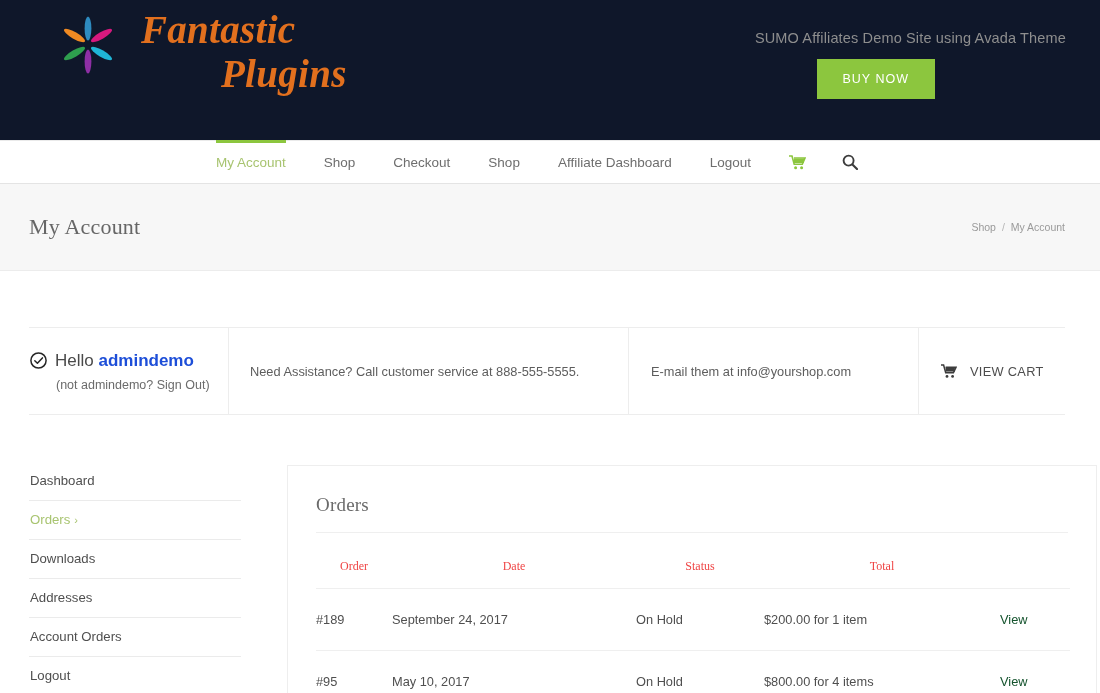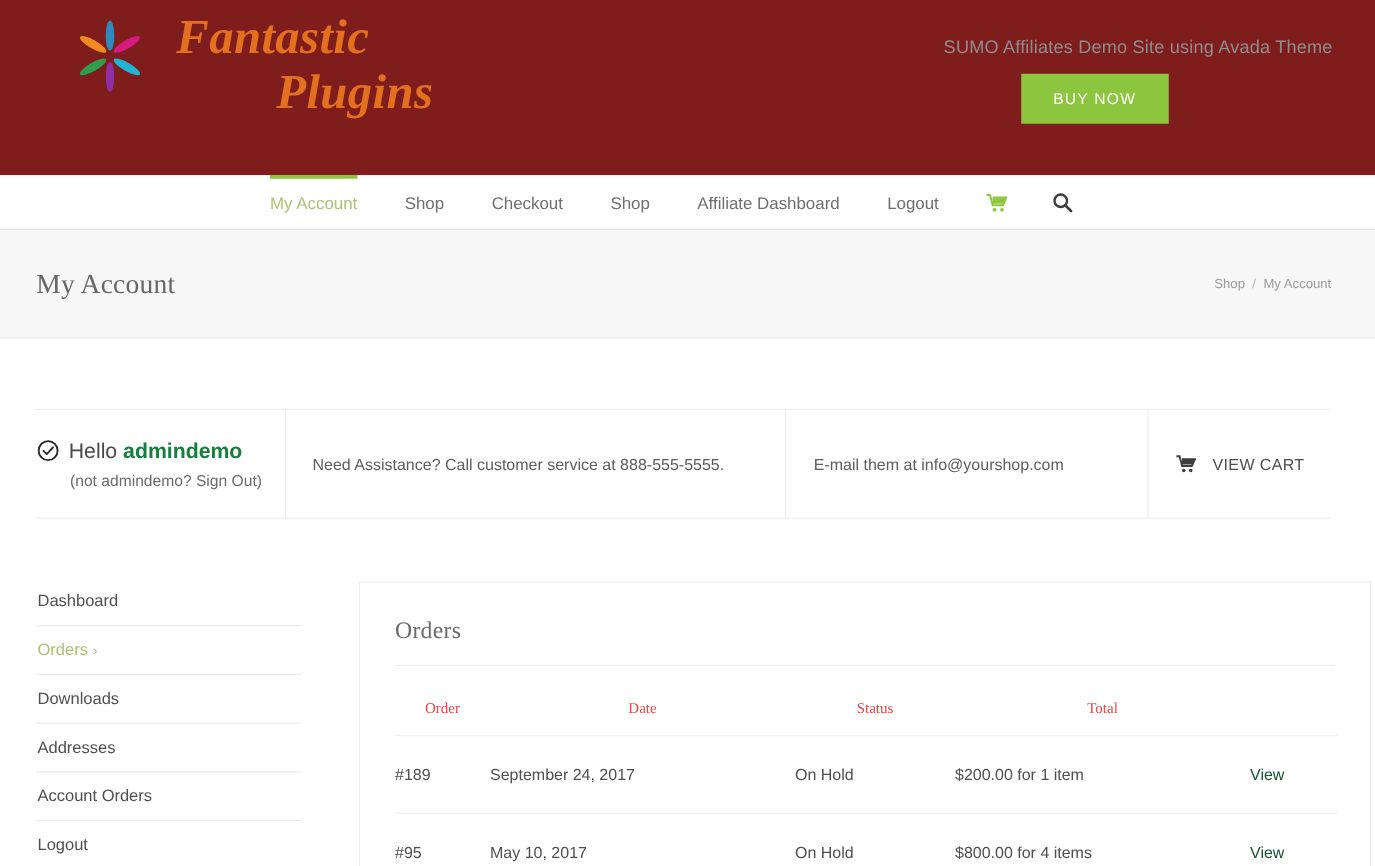--- a/index.html
+++ b/index.html
@@ -10,21 +10,21 @@
     overflow: hidden;
     background: #ffffff;
     font-family: "Liberation Sans", sans-serif;
     color: #5a5a5a;
   }
 
   
   .header {
     position: relative;
     height: 140px;
-    background: #7f1d1d;
+    background: #0f172a;
   }
 
   .logo-block {
     position: absolute;
     left: 57px;
     top: 8px;
     display: flex;
     align-items: flex-start;
   }
 
@@ -159,21 +159,21 @@
     width: 200px;
     border-right: 1px solid #ededed;
     flex-direction: column;
     justify-content: center;
     align-items: flex-start;
     padding-left: 1px;
   }
   .greet-row { display: flex; align-items: center; }
   .check-icon { width: 17px; height: 17px; flex: none; margin-right: 8px; }
   .greet-text { font-size: 17px; color: #4a4a4a; font-weight: 400; }
-  .greet-text b { font-weight: bold; color: #15803d; }
+  .greet-text b { font-weight: bold; color: #1d4ed8; }
   .greet-sub { font-size: 12.5px; color: #6b6b6b; margin-top: 7px; padding-left: 26px; }
   .greet-sub a { color: #6b6b6b; text-decoration: none; cursor: pointer; }
 
   .info-cell.assist { width: 400px; padding-left: 21px; }
   .info-cell.email  { width: 290px; padding-left: 22px; }
   .info-cell.viewcart {
     width: 146px; padding-left: 22px; border-right: none;
     cursor: pointer;
   }
   .cart-glyph { width: 16px; height: 15px; margin-right: 13px; flex: none; }

